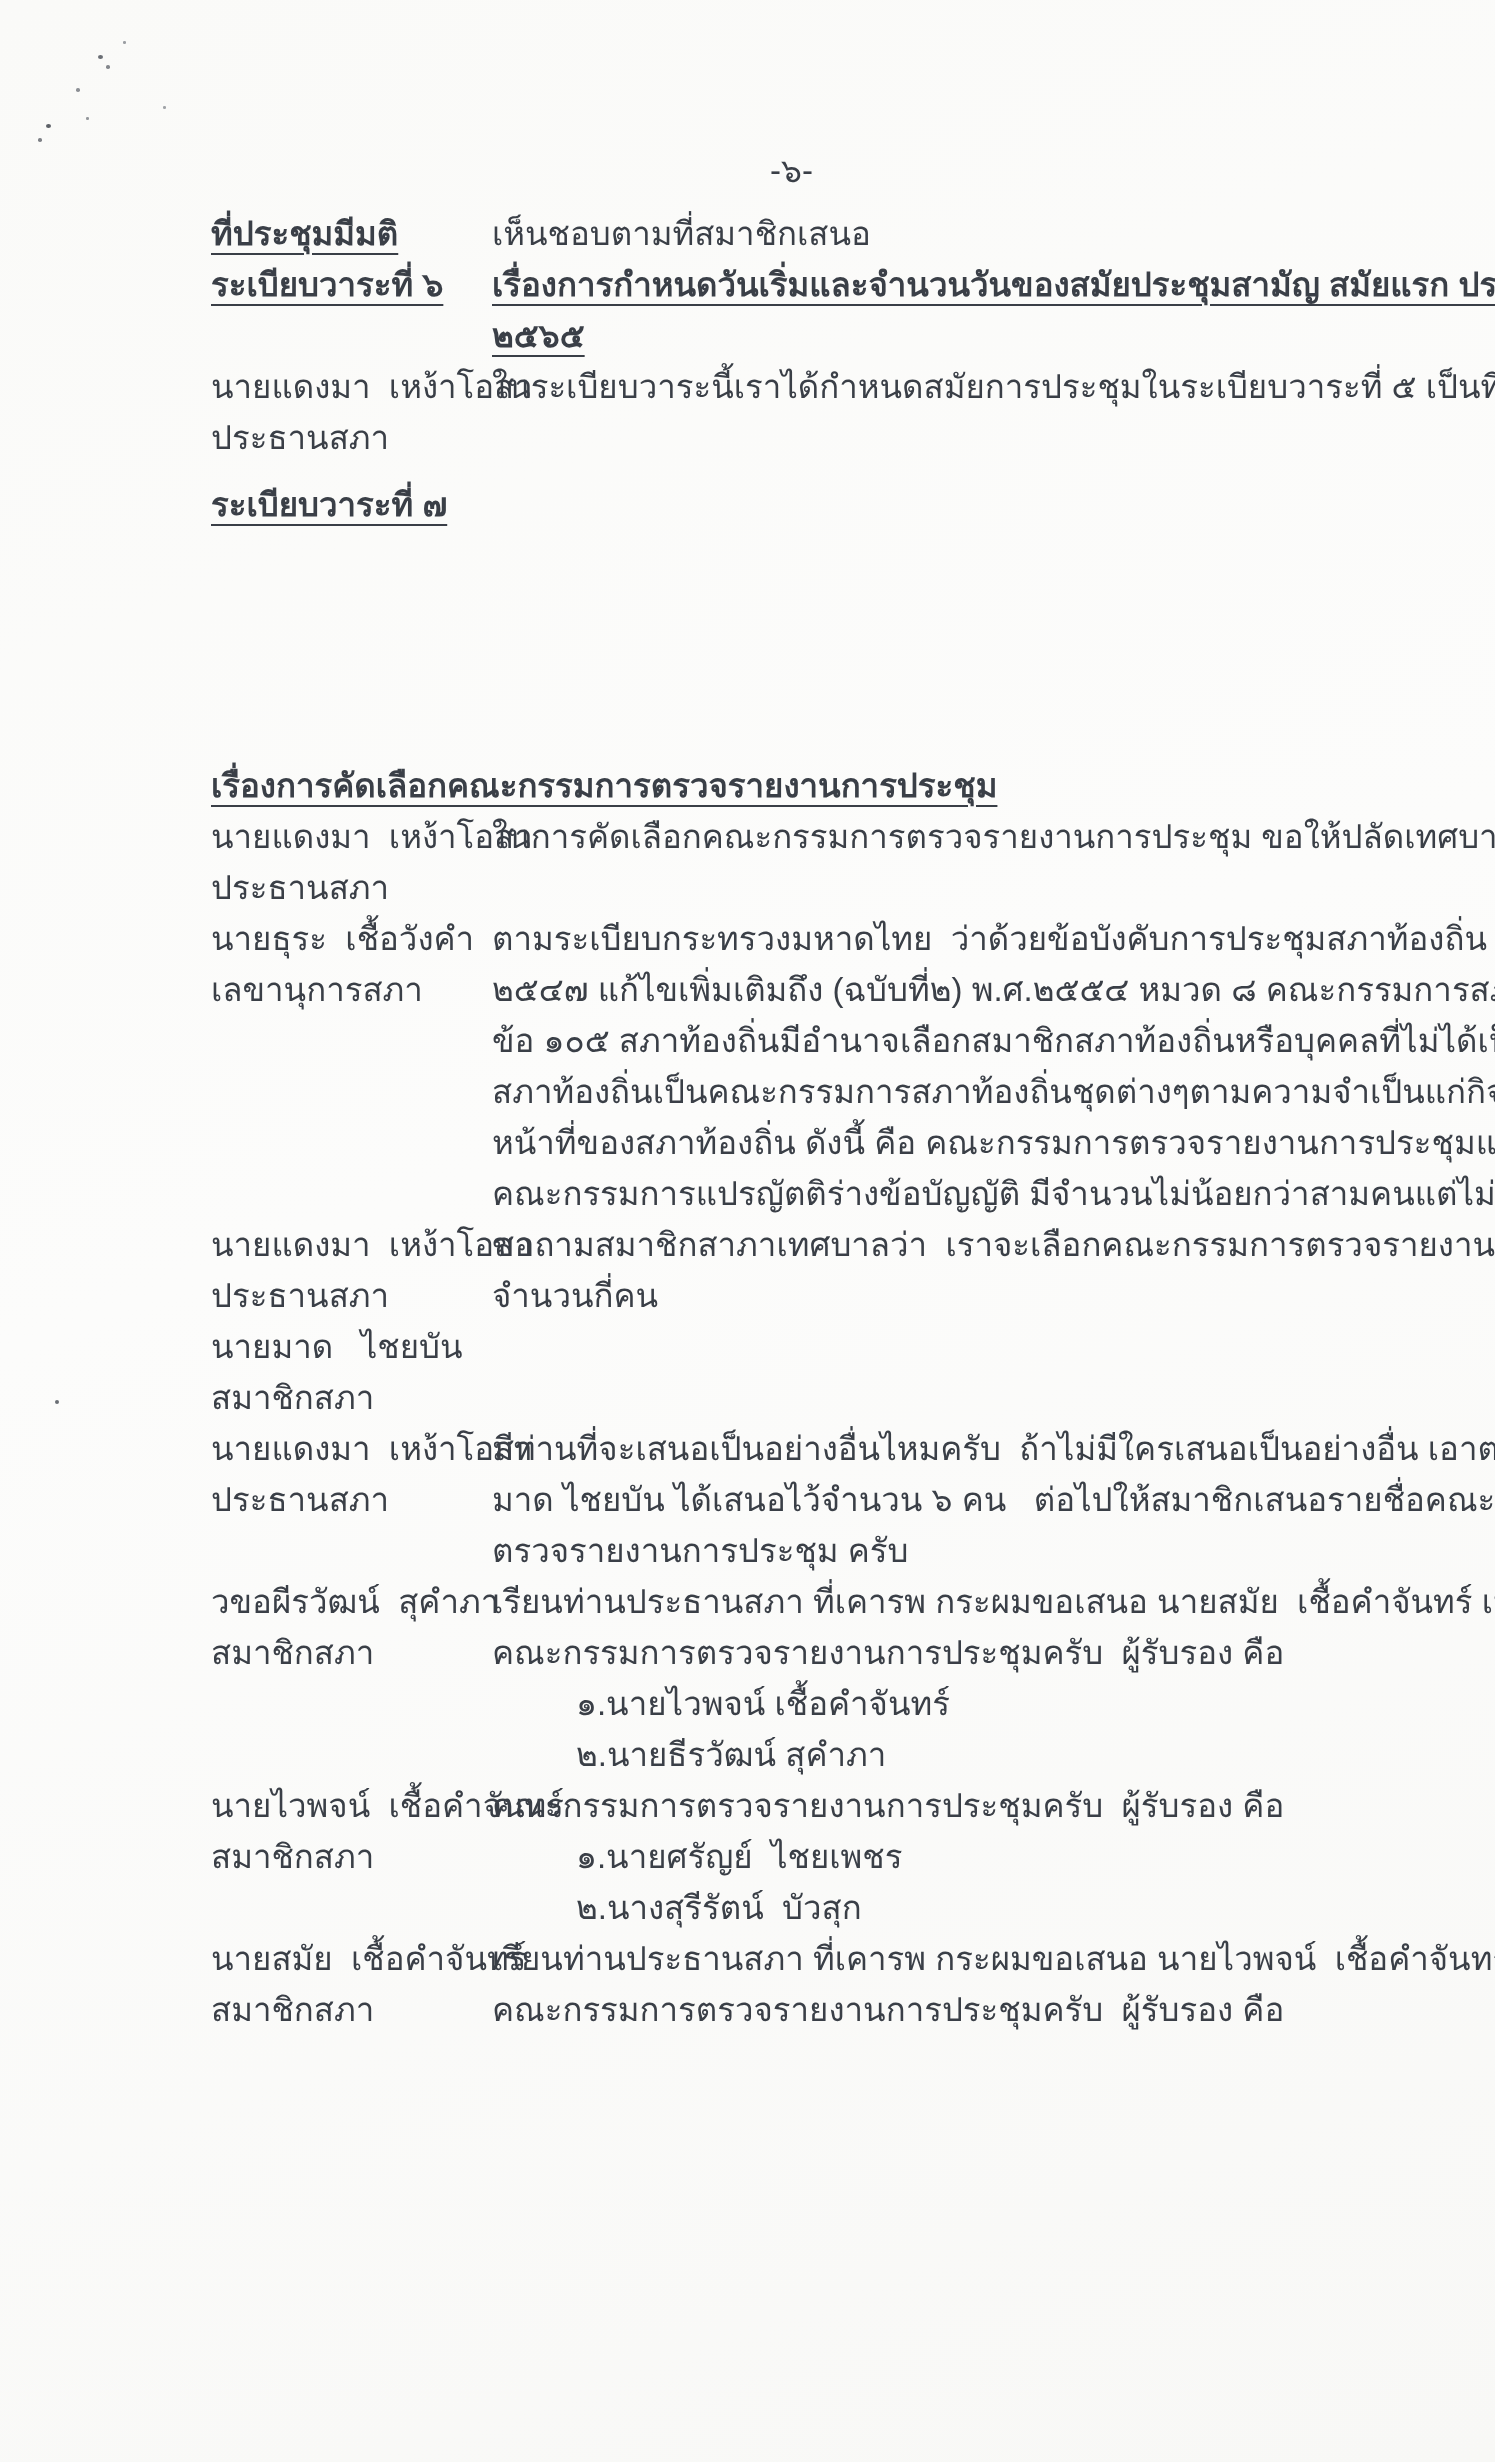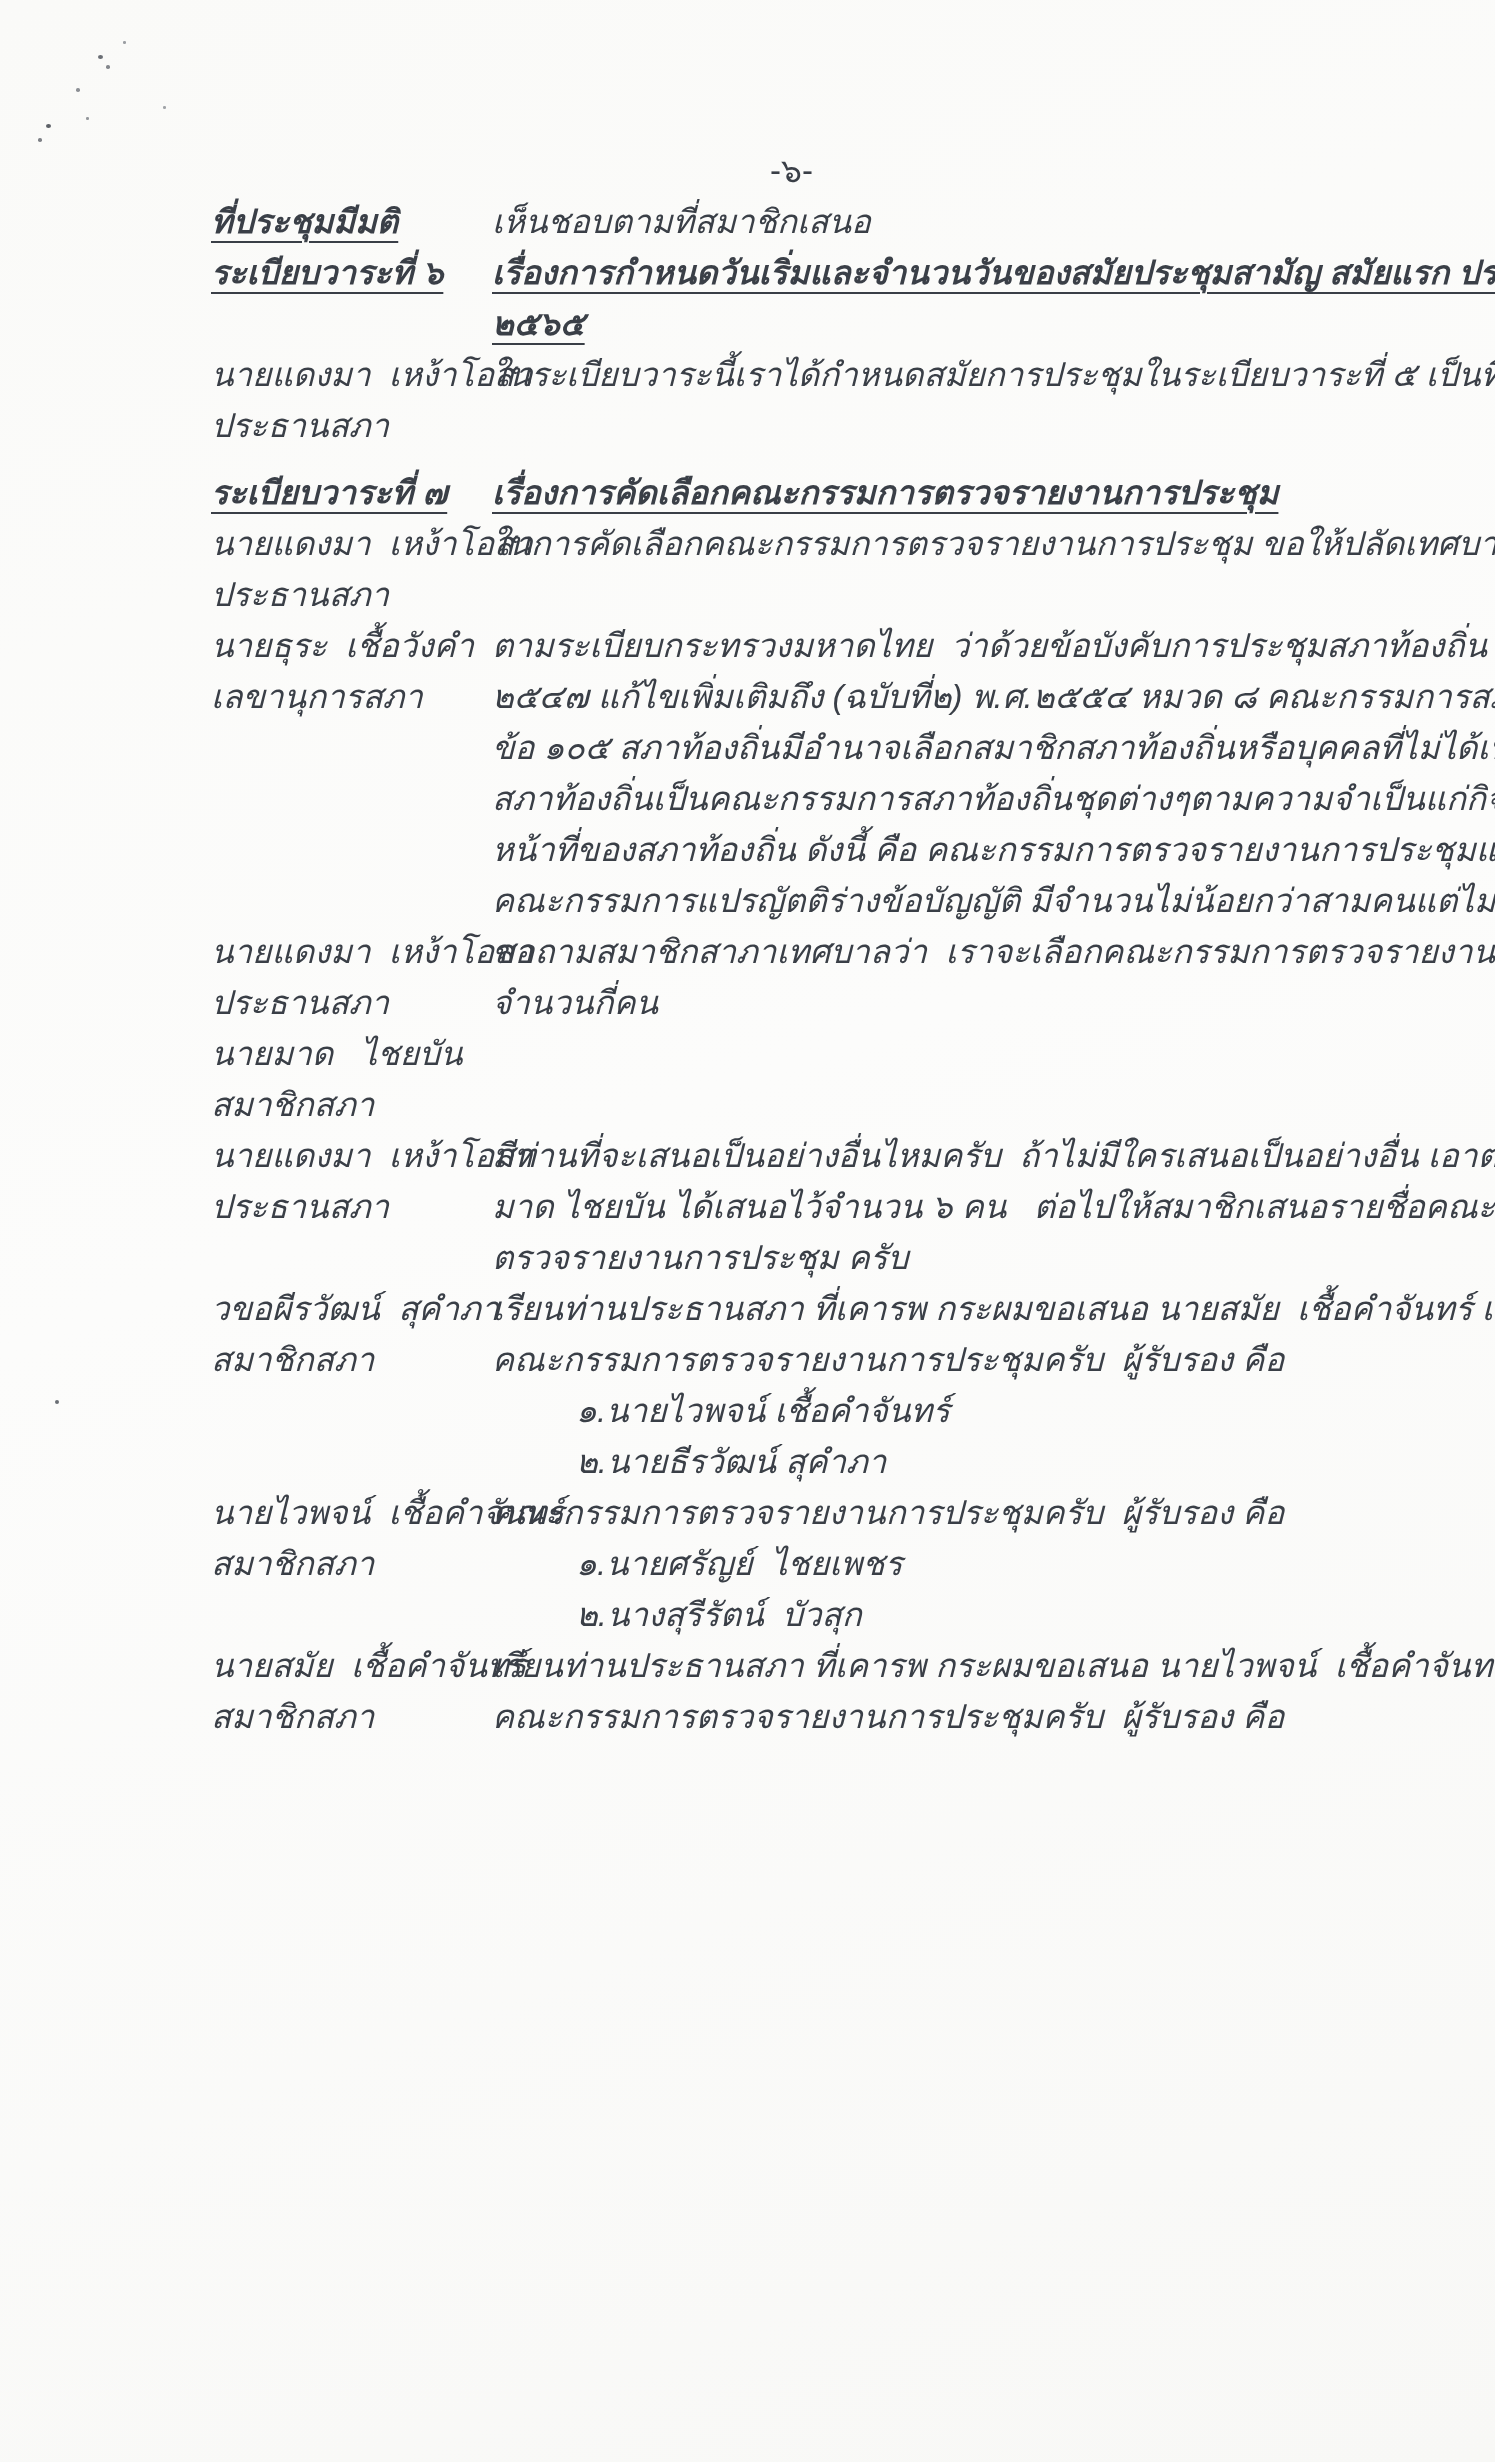--- a/index.html
+++ b/index.html
@@ -17,27 +17,26 @@
   }
   .pagenum {
     position: absolute;
     top: 145px;
     left: 211px;
     width: 1161px;
     text-align: center;
   }
   .content {
     position: absolute;
-    top: 196px;
+    top: 208px;
     left: 211px;
     width: 1161px;
-    font-style: italic;
   }
   .row { display: flex; align-items: flex-start; }
-  .row.gap { margin-top: 16px; }
+  .row.gap { margin-top: 16px; flex-direction: column; }
   .col-l { flex: 0 0 281px; width: 281px; }
   .col-r { flex: 1 1 auto; min-width: 0; }
   .line { white-space: pre; }
   .b { font-weight: bold; }
   .u {
     text-decoration: underline;
     text-decoration-thickness: 2.2px;
     text-underline-offset: 8px;
   }
   .indent { padding-left: 84px; }

